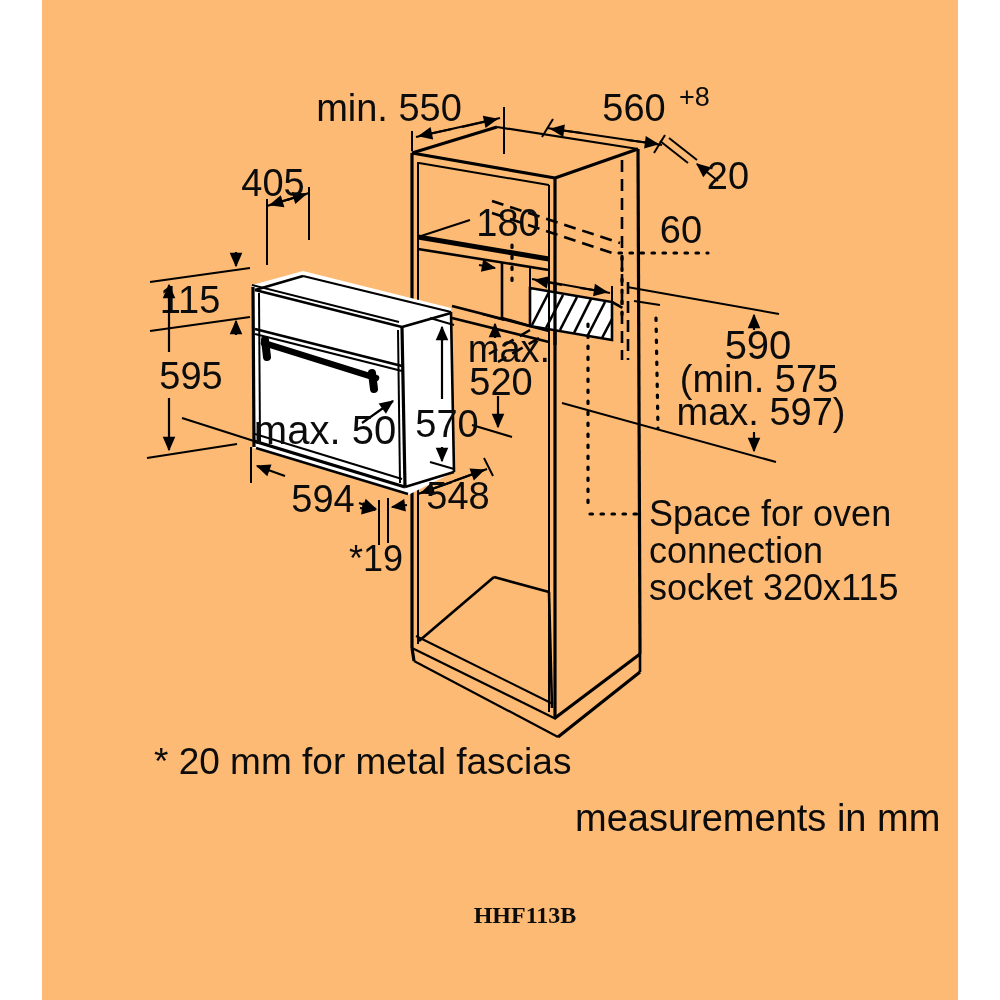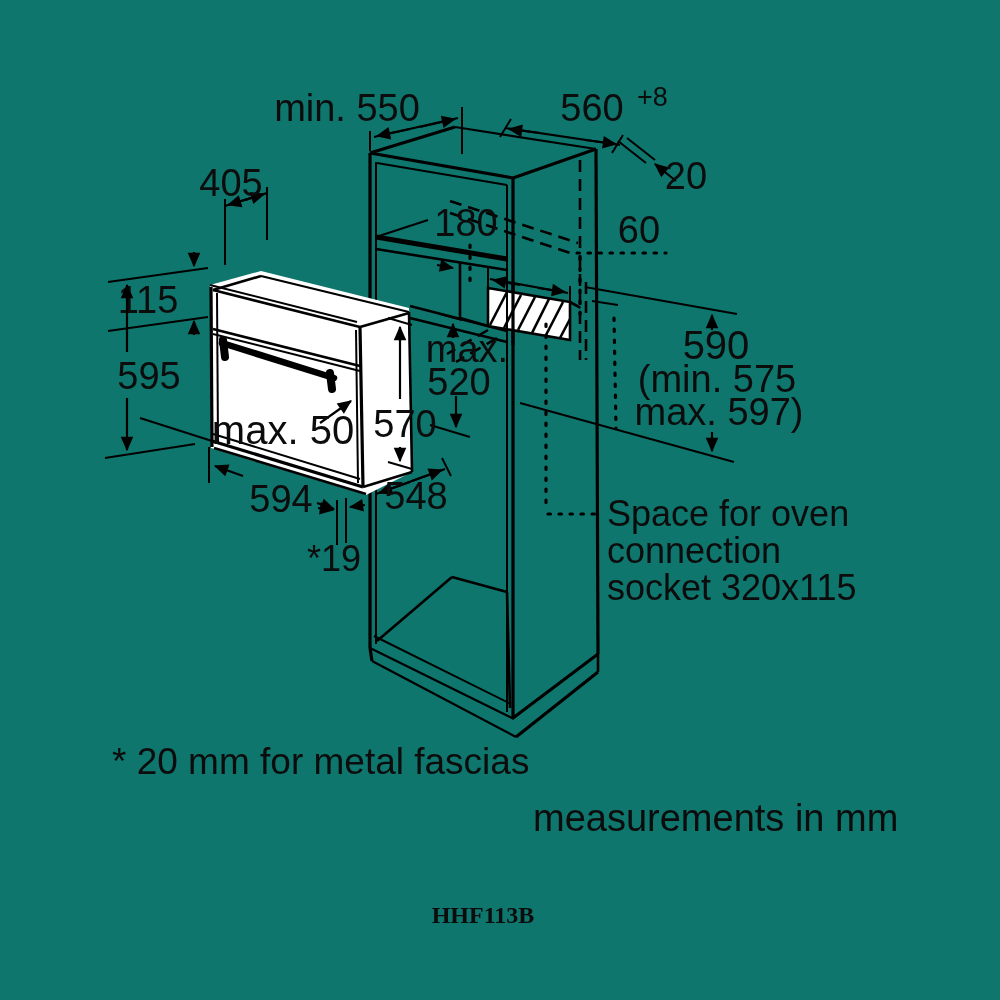--- a/index.html
+++ b/index.html
@@ -1,16 +1,16 @@
 <!DOCTYPE html>
 <html><head>
 <meta charset="utf-8">
 <style>
   html,body{margin:0;padding:0;background:#ffffff;}
-  .page{width:1000px;height:1000px;background:#0f766e;position:relative;margin:0 auto;overflow:hidden;}
+  .page{width:916px;height:1000px;background:#fdba74;position:relative;margin:0 auto;overflow:hidden;}
   svg{display:block;}
   text{font-family:"Liberation Sans", sans-serif;fill:#0c0c0c;}
   .t38{font-size:38px;}
   .t40{font-size:40px;}
   .t36{font-size:36px;}
   .t27{font-size:27px;}
   .t37{font-size:37px;}
   .serif{font-family:"Liberation Serif", serif;font-weight:bold;font-size:24px;}
   .ln{stroke:#000;fill:none;stroke-width:2.2;}
   .w2{stroke-width:2;}

